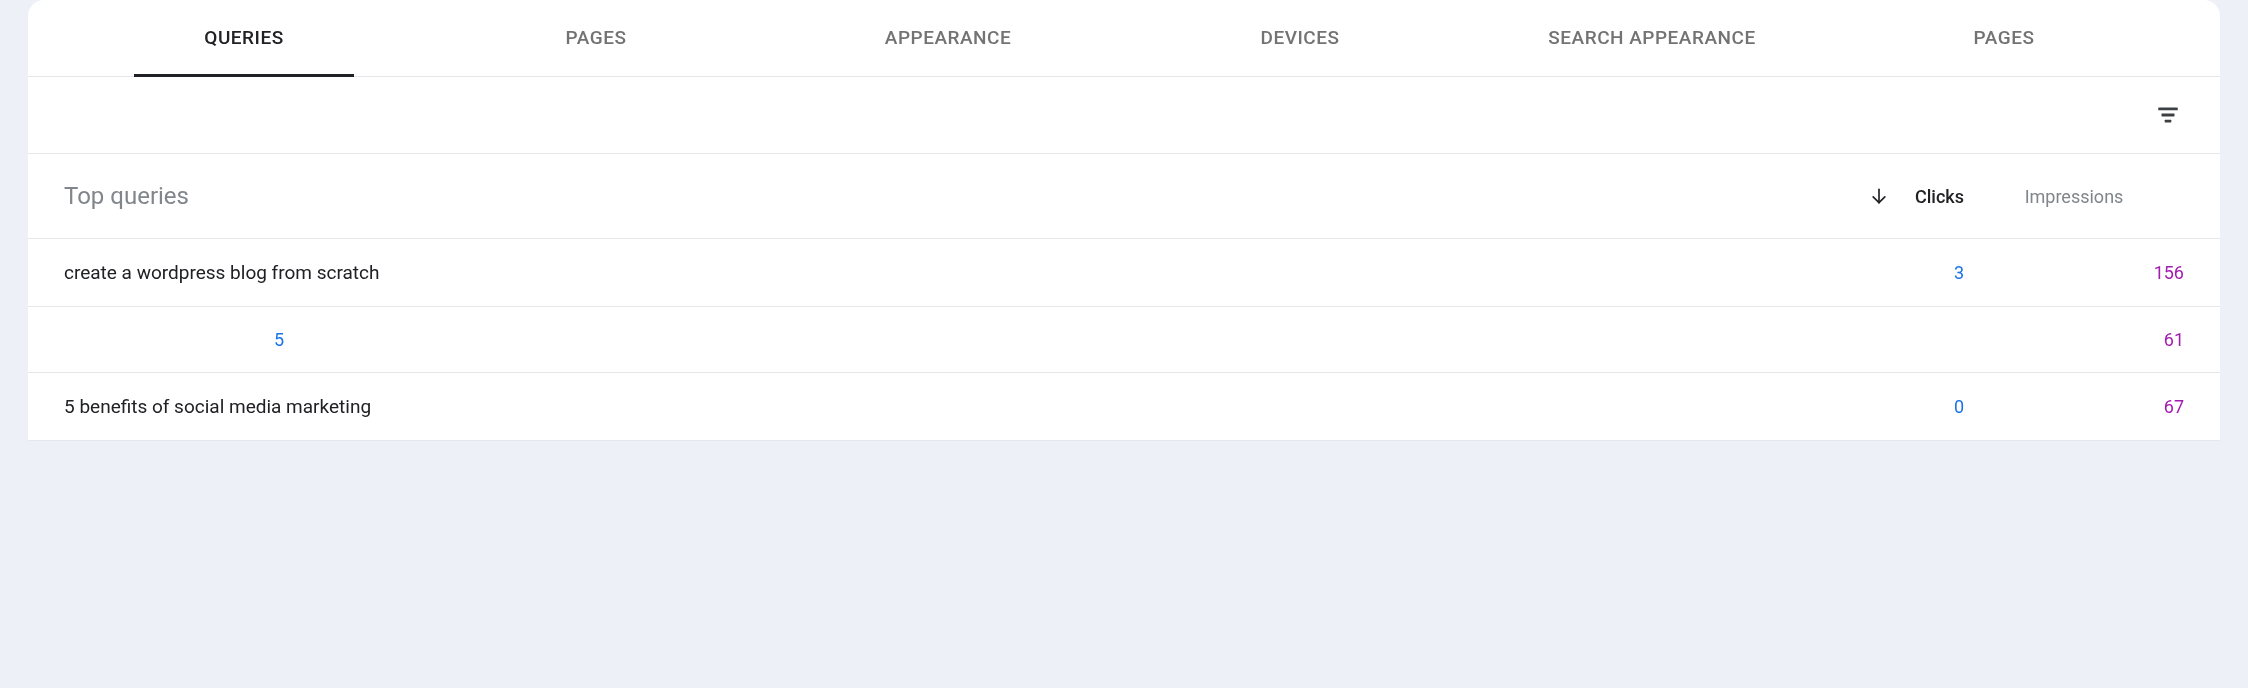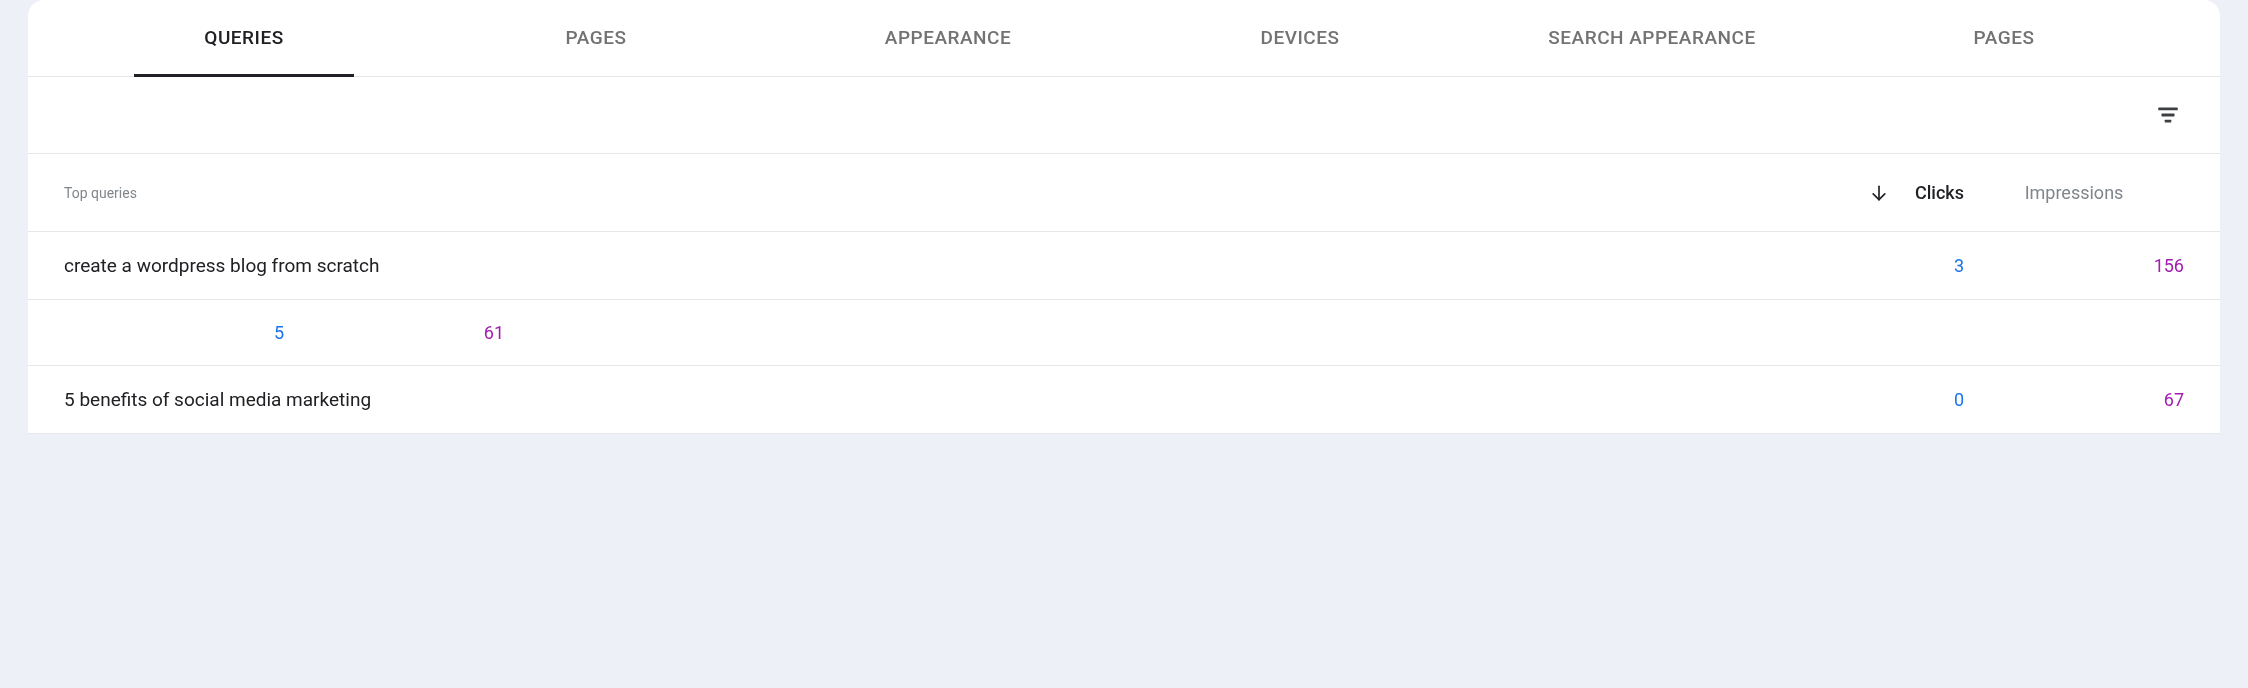--- a/index.html
+++ b/index.html
@@ -62,21 +62,21 @@
       height: 32px;
     }
     .table-header {
       display: flex;
       align-items: center;
       padding: 28px 36px;
       border-bottom: 1px solid #e5e7eb;
     }
     .col-queries-header {
       flex: 1;
-      font-size: 14px;
+      font-size: 24px;
       color: #80868b;
       font-weight: 400;
     }
     .col-clicks-header {
       width: 220px;
       text-align: right;
       font-size: 18px;
       color: #202124;
       font-weight: 500;
       display: flex;
@@ -89,20 +89,21 @@
       text-align: center;
       font-size: 18px;
       color: #80868b;
       font-weight: 400;
     }
     .table-row {
       display: flex;
       align-items: center;
       padding: 22px 36px;
       border-bottom: 1px solid #e5e7eb;
+      justify-content: space-between;
     }
     .col-query {
       flex: 1;
       font-size: 19px;
       color: #202124;
     }
     .col-clicks {
       width: 220px;
       text-align: right;
       font-size: 18px;

